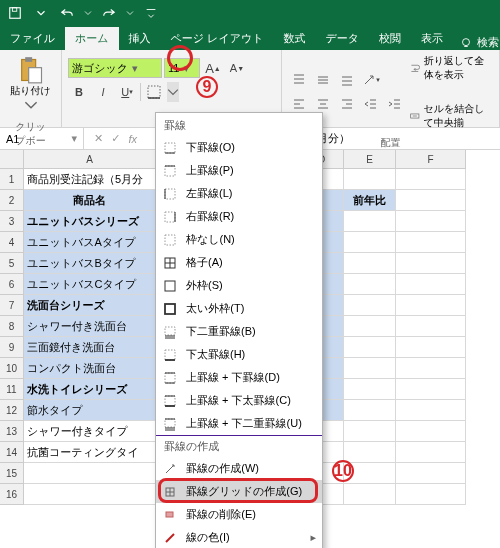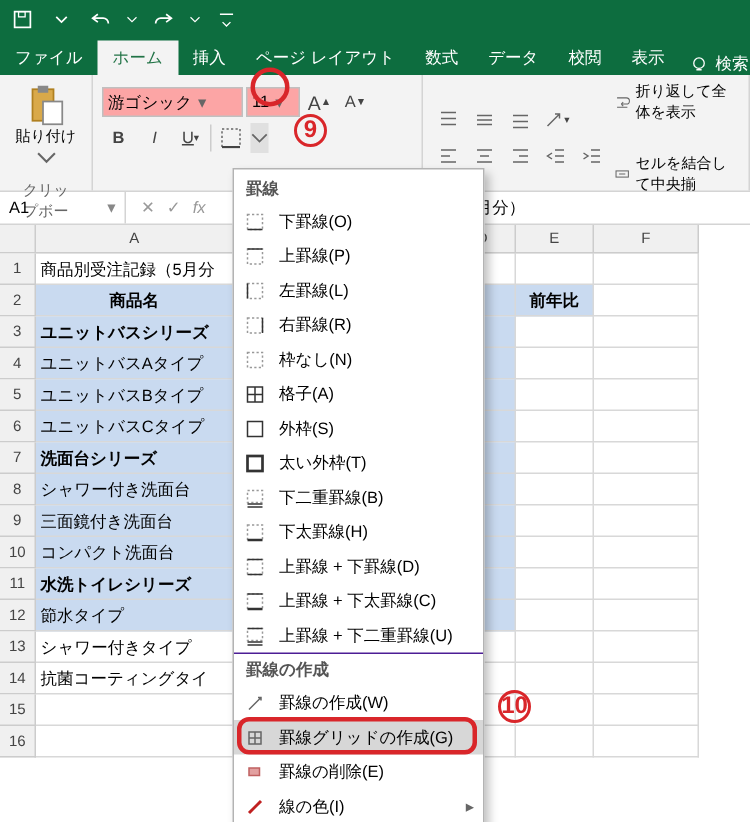--- a/index.html
+++ b/index.html
@@ -12,21 +12,21 @@
 .tab.active{background:#f3f3f3;color:#217346}
 .search-tab{display:flex;align-items:center;gap:4px;margin-left:6px;color:#fff}
 .ribbon{background:#f3f3f3;border-bottom:1px solid #d4d4d4;display:flex;height:78px}
 .rgroup{border-right:1px solid #d4d4d4;display:flex;flex-direction:column}
 .rgroup .body{flex:1;display:flex;align-items:center;padding:4px 6px;gap:4px}
 .rgroup .label{text-align:center;font-size:10px;color:#666;padding:2px 15px;height:17px}
 .paste{display:flex;flex-direction:column;align-items:center;padding:2px 4px}
 .paste .icon{width:28px;height:28px}
 .fontbox{display:flex;flex-direction:column;gap:4px}
 .fontrow{display:flex;gap:2px;align-items:center}
-.fsel{border:1px solid #c0c0c0;background:#fca5a5;height:20px;font-size:11px;padding:0 3px;display:flex;align-items:center;position:relative}
+.fsel{border:1px solid #c0c0c0;background:#bef264;height:20px;font-size:11px;padding:0 3px;display:flex;align-items:center;position:relative}
 .fsel .dd{margin-left:4px;color:#666}
 .iconbtn{width:22px;height:20px;display:flex;align-items:center;justify-content:center;color:#444;position:relative}
 .iconbtn svg{stroke:#444}
 .alignbox{display:flex;flex-direction:column;gap:4px}
 .wrapbox{display:flex;flex-direction:column;gap:20px;font-size:10px}
 .wraprow{display:flex;align-items:center;gap:4px}
 .callout{position:absolute;border:3px solid #d9262a;border-radius:50%;width:26px;height:26px}
 .callnum{position:absolute;color:#d9262a;font-weight:bold;font-size:16px;border:2px solid #d9262a;border-radius:50%;width:22px;height:22px;display:flex;align-items:center;justify-content:center}
 .fbar{display:flex;align-items:center;height:22px;border-bottom:1px solid #d4d4d4;background:#fff}
 .namebox{border-right:1px solid #d4d4d4;width:84px;padding:0 6px;display:flex;align-items:center;height:100%}
@@ -39,21 +39,21 @@
 .grid{flex:1;position:relative}
 .colhdrs{display:flex;height:19px}
 .colhdr{background:#f0f0f0;border-right:1px solid #ccc;border-bottom:1px solid #ccc;display:flex;align-items:center;justify-content:center;font-size:10px;color:#444}
 .colA{width:132px}.colD{width:44px}.colE{width:52px}.colF{width:70px}
 .datarow{display:flex;height:21px}
 .cell{border-right:1px solid #d8d8d8;border-bottom:1px solid #d8d8d8;padding:0 3px;display:flex;align-items:center;font-size:11px;overflow:hidden;white-space:nowrap}
 .bluecell{background:#c9daf0}
 .boldtxt{font-weight:bold}
 .centertxt{justify-content:center}
 .menu{position:absolute;left:155px;top:112px;width:168px;background:#fff;border:1px solid #b3b3b3;box-shadow:3px 3px 6px rgba(0,0,0,0.25);z-index:10;padding:2px 0}
-.menuhdr{font-weight:bold;font-size:11px;padding:3px 8px;color:#555}
+.menuhdr{font-weight:normal;font-size:11px;padding:3px 8px;color:#555}
 .menuitem{display:flex;align-items:center;height:23px;padding:0 6px;gap:8px;font-size:11px}
 .menuitem .mi{width:16px;height:16px;display:flex;align-items:center;justify-content:center}
 .menuitem .arrow{margin-left:auto;color:#666}
 .menuitem.hov{background:#d7d7d7}
 .menuhl{border:3px solid #d9262a;border-radius:8px;position:absolute}
 svg{width:14px;height:14px}
 </style>
 </head>
 <body>
 
@@ -239,20 +239,21 @@
           </div>
         <div class="wraprow">
             <svg viewBox="0 0 14 14">
               <rect x="1" y="4" width="12" height="6" fill="none" stroke="#666"></rect>
               <path d="M4 7h6" stroke="#666"></path>
             </svg>
             <span>セルを結合して中央揃</span>
           </div>
       </div>
     </div>
+    <div class="label">配置</div>
   </div>
 </div>
 
 <div class="fbar">
   <div class="namebox">
       <span>A1</span>
       <span style="margin-left:auto;color:#888">▾</span>
     </div>
   <div class="fxicons">
     <span>✕</span>

